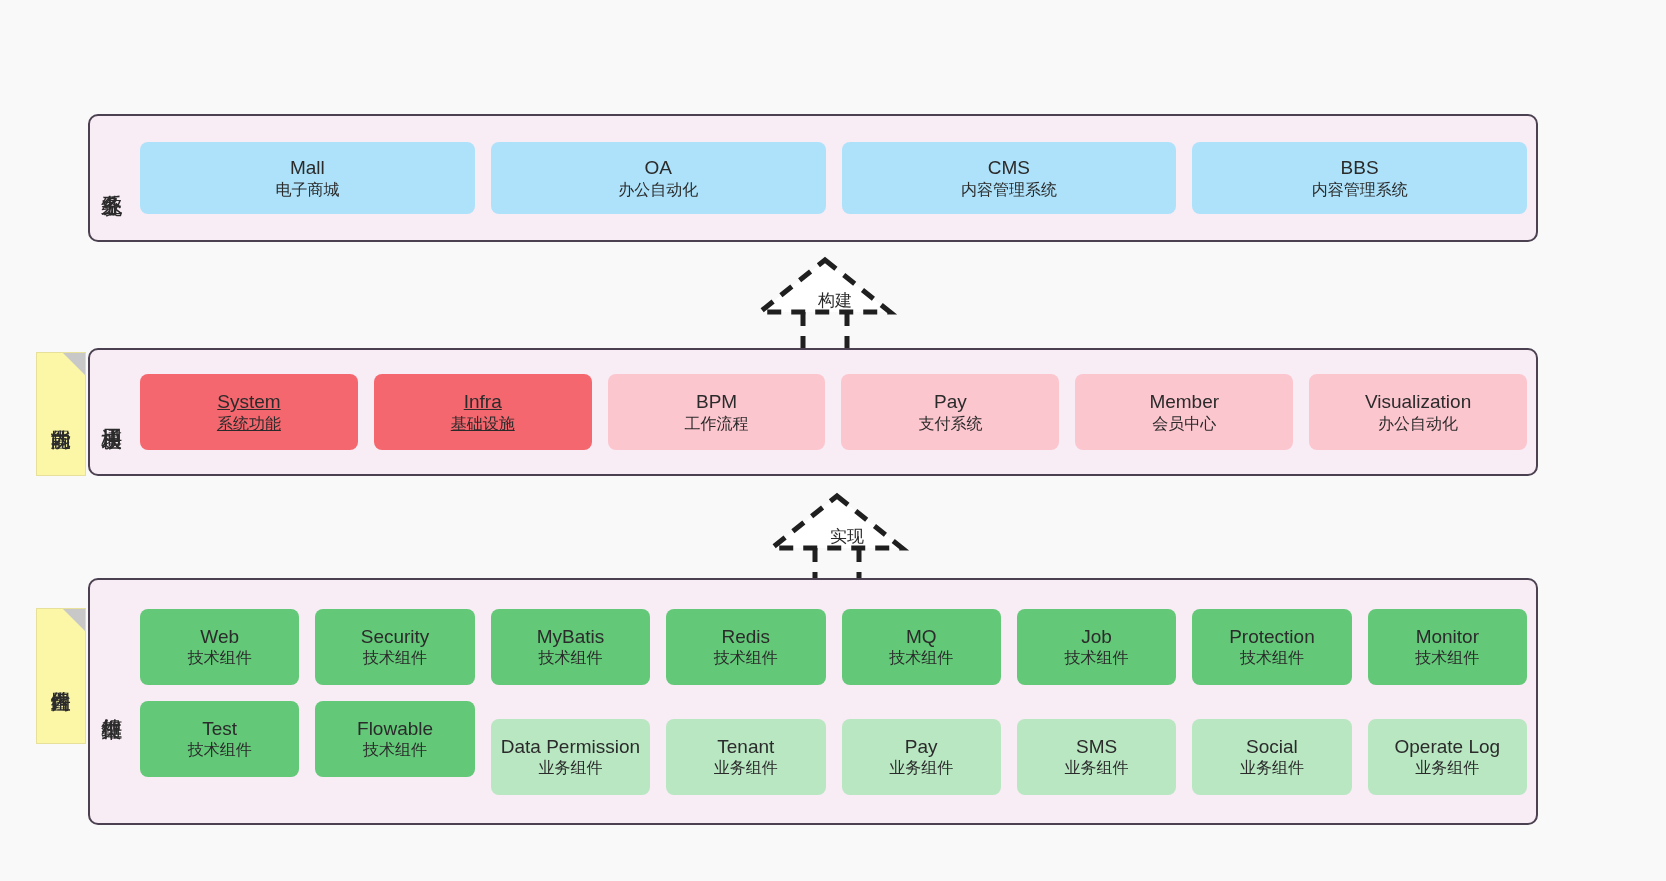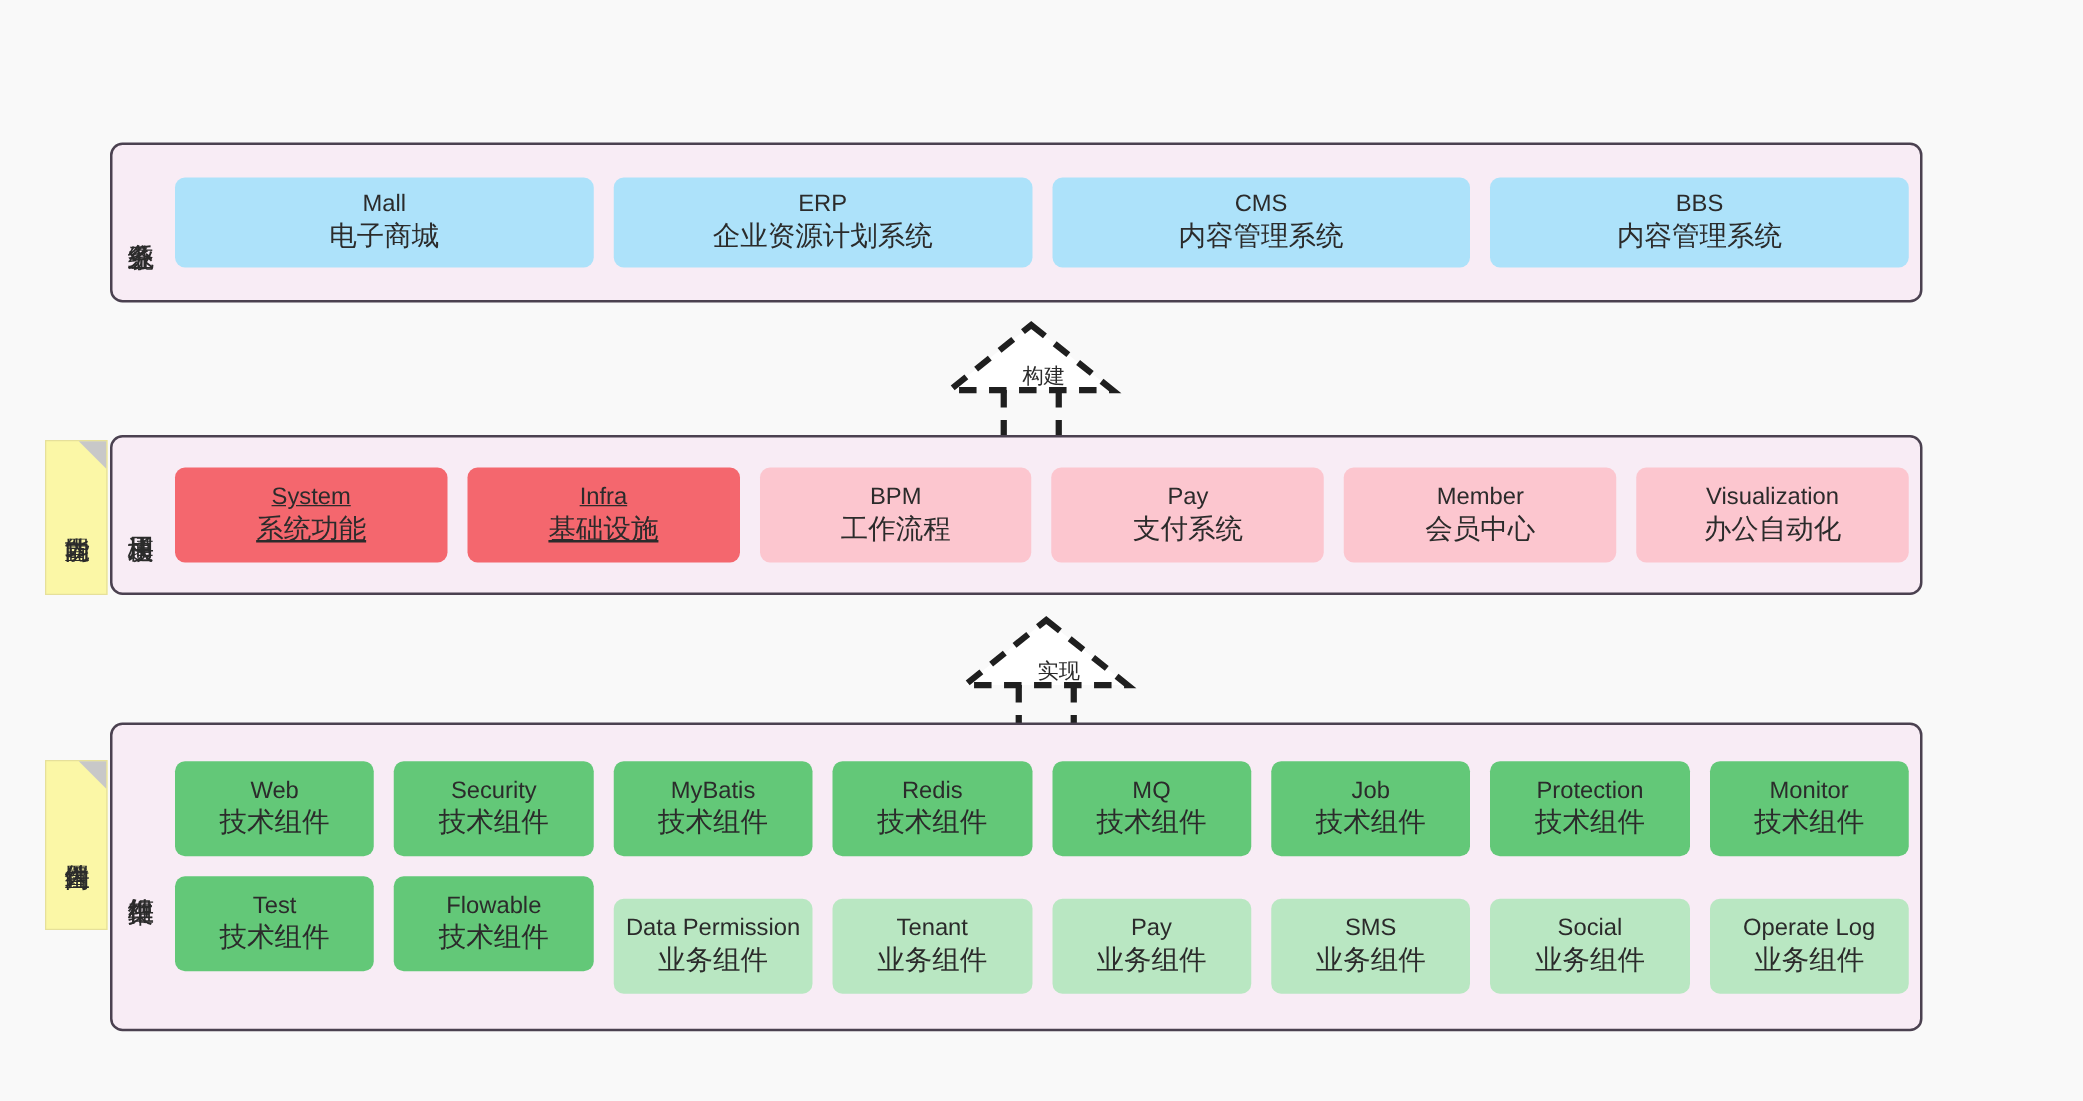--- a/index.html
+++ b/index.html
@@ -77,21 +77,21 @@
     justify-content: center;
     text-align: center;
     line-height: 1.2;
     padding: 4px 6px;
   }
   .card .t1 {
     font-size: 19px;
     color: #2b2b2b;
   }
   .card .t2 {
-    font-size: 22px;
+    font-size: 16px;
     color: #2b2b2b;
   }
 
   .card.blue       { background: #ade2fa; }
   .card.red        { background: #f4676e; text-decoration: underline; }
   .card.pink       { background: #fcc6cf; }
   .card.green      { background: #63c878; }
   .card.lightgreen { background: #b9e7c2; margin-top: 18px; }
 
   
@@ -162,22 +162,22 @@
 
   <div class="layer" id="layer-business">
     <div class="layer-title">业务系统</div>
     <div class="layer-body">
       <div class="row">
         <div class="card blue">
           <span class="t1">Mall</span>
           <span class="t2">电子商城</span>
         </div>
         <div class="card blue">
-          <span class="t1">ERP</span>
-          <span class="t2">企业资源计划系统</span>
+          <span class="t1">OA</span>
+          <span class="t2">办公自动化</span>
         </div>
         <div class="card blue">
           <span class="t1">CMS</span>
           <span class="t2">内容管理系统</span>
         </div>
         <div class="card blue">
           <span class="t1">BBS</span>
           <span class="t2">内容管理系统</span>
         </div>
       </div>

